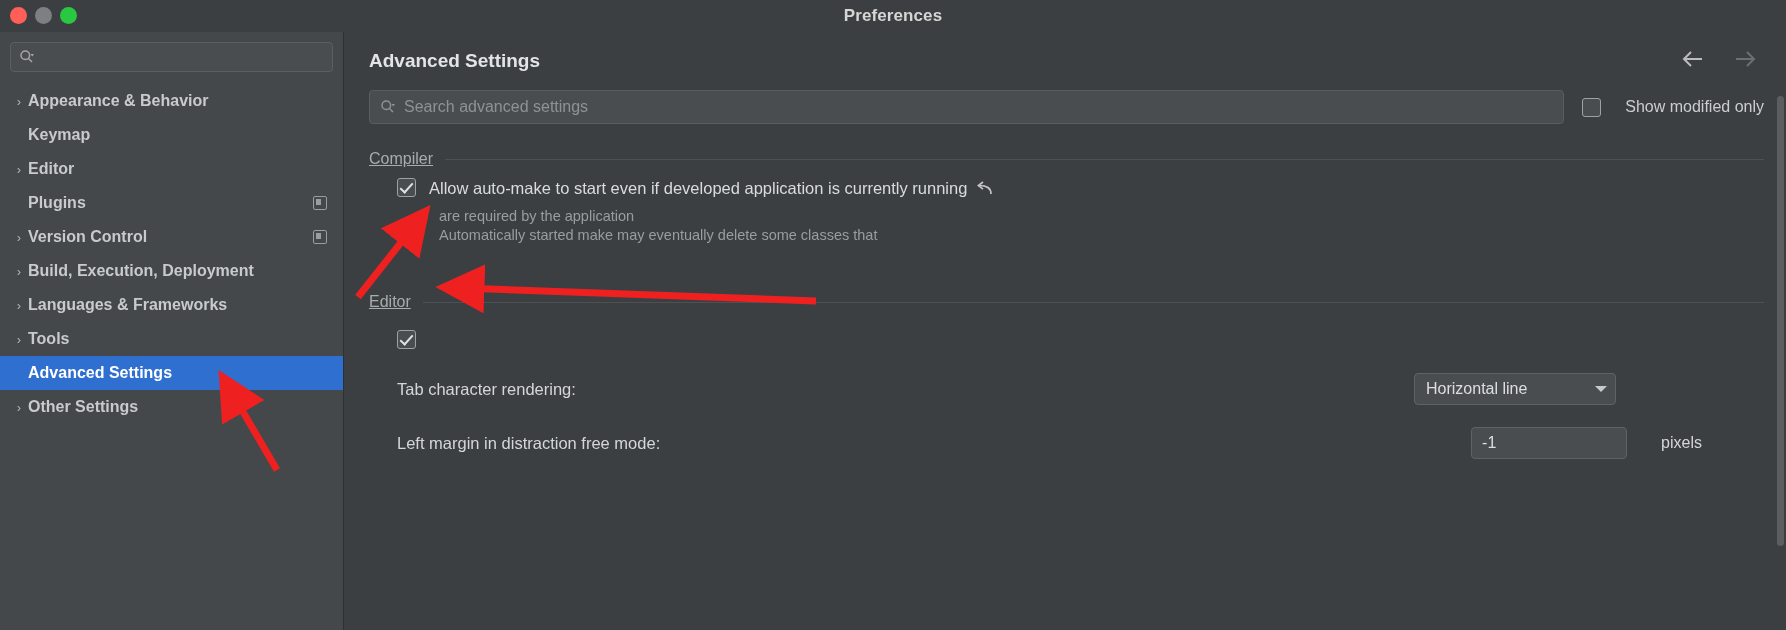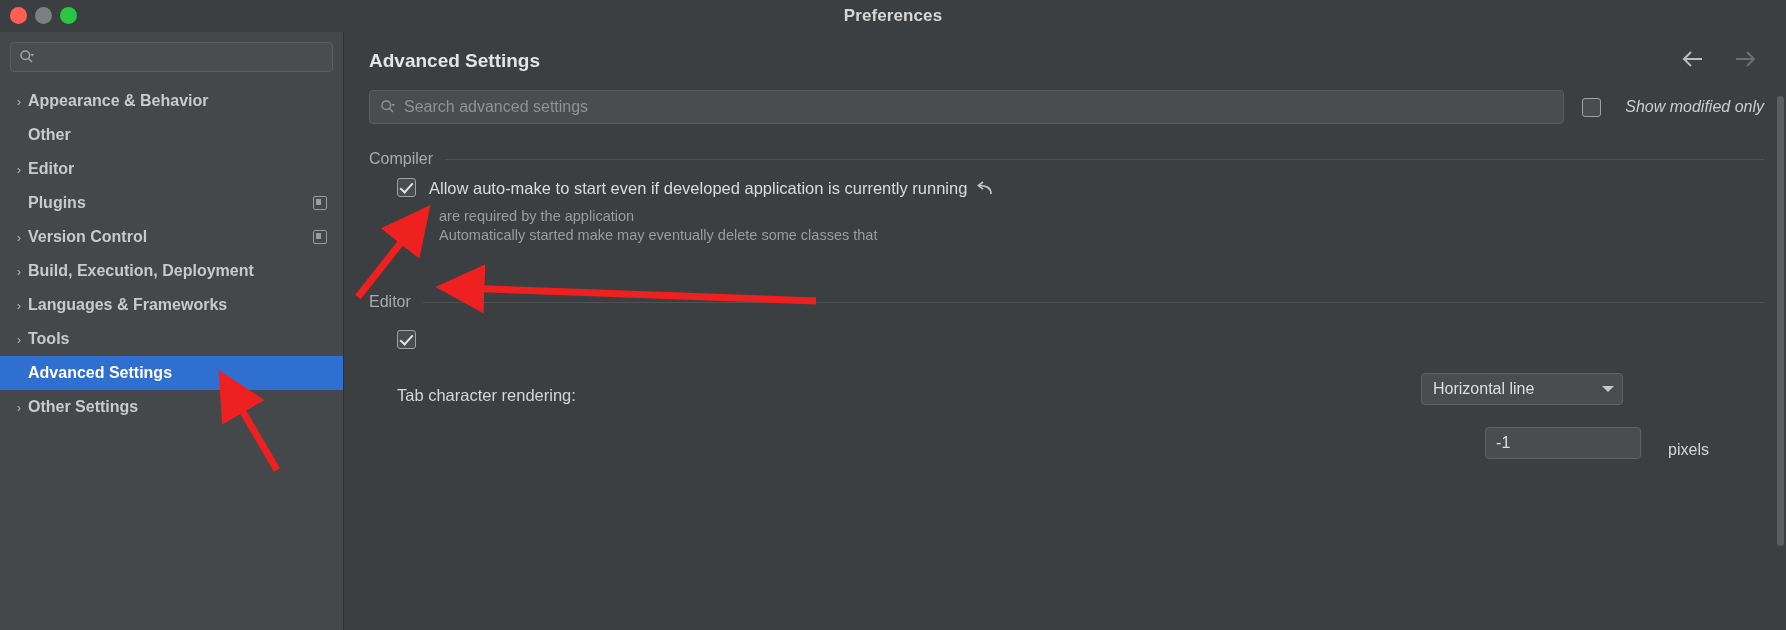--- a/index.html
+++ b/index.html
@@ -94,54 +94,54 @@
     flex: 1 1 auto; height: 34px;
     background: #4a4d4f; border: 1px solid #5a5d5f; border-radius: 4px;
     display: flex; align-items: center; padding: 0 10px; gap: 8px; justify-content: flex-end;
   }
   .adv-search-input {
     background: transparent; border: 0; outline: none;
     color: #cfd1d3; font-size: 16px; width: 100%;
     font-family: "Liberation Sans", sans-serif;
   }
   .adv-search-input::placeholder { color: #8f9294; }
-  .modified-wrap { display: flex; align-items: center; gap: 24px; flex: 0 0 auto; font-style: italic; }
+  .modified-wrap { display: flex; align-items: center; gap: 24px; flex: 0 0 auto; }
   .cb {
     width: 19px; height: 19px; flex: 0 0 19px;
     border: 1.6px solid #9fa2a4; border-radius: 3px; background: #4a4d4f;
     position: relative;
   }
   .cb.checked::after {
     content: ""; position: absolute; left: 5px; top: 1px;
     width: 5px; height: 11px;
     border: solid #dfe1e3; border-width: 0 2px 2px 0;
     transform: rotate(42deg);
   }
   .modified-label { font-size: 16px; color: #cbcdcf; white-space: nowrap; }
 
   
   .content { padding: 0 22px 0 24px; }
   .section-head {
     display: flex; align-items: center; gap: 12px;
     margin-top: 26px; margin-bottom: 10px;
   }
-  .section-title { font-size: 16px; color: #a9acae; white-space: nowrap; }
+  .section-title { font-size: 16px; color: #a9acae; white-space: nowrap; text-decoration: underline; }
   .section-rule { flex: 1 1 auto; height: 1px; background: #4e5153; }
 
   .opt-row { display: flex; align-items: flex-start; gap: 13px; padding-left: 28px; margin-top: 10px; text-align: right; }
   .opt-label { font-size: 16.5px; color: #d9dbdd; line-height: 20px; }
   .revert-icon { display: inline-block; width: 18px; height: 15px; vertical-align: -2px; margin-left: 8px; opacity: .85; }
   .opt-desc {
     padding-left: 70px; margin-top: 9px;
     font-size: 14.5px; color: #9a9d9f; line-height: 19px;
   }
 
   .field-row {
-    display: flex; align-items: flex-end; padding-left: 28px;
-    margin-top: 22px; gap: 13px;
+    display: flex; align-items: center; padding-left: 28px;
+    margin-top: 22px; gap: 20px;
   }
   .field-label { font-size: 16.5px; color: #d4d6d8; flex: 0 0 auto; }
   .spacer { flex: 1 1 auto; }
   .combo {
     width: 202px; height: 32px; background: #4a4d4f;
     border: 1px solid #606365; border-radius: 4px;
     display: flex; align-items: center; padding: 0 8px 0 11px;
   }
   .combo-val { font-size: 16px; color: #dcdee0; flex: 1 1 auto; }
   .caret {
@@ -198,21 +198,21 @@
       </div>
     </div>
 
     <div class="tree">
       <div class="tree-item">
         <span class="chev">›</span>
         <span class="tree-label">Appearance &amp; Behavior</span>
       </div>
       <div class="tree-item">
         <span class="chev empty">›</span>
-        <span class="tree-label">Other</span>
+        <span class="tree-label">Keymap</span>
       </div>
       <div class="tree-item">
         <span class="chev">›</span>
         <span class="tree-label">Editor</span>
       </div>
       <div class="tree-item">
         <span class="chev empty">›</span>
         <span class="tree-label">Plugins</span>
         <span class="badge-icon"></span>
       </div>
@@ -316,20 +316,21 @@
         <span class="field-label">Tab character rendering:</span>
         <span class="spacer"></span>
         <span class="combo">
           <span class="combo-val">Horizontal line</span>
           <span class="caret"></span>
         </span>
         <span style="width:128px"></span>
       </div>
 
       <div class="field-row" style="margin-top:22px;">
+        <span class="field-label">Left margin in distraction free mode:</span>
         <span class="spacer"></span>
         <span class="numfield">
           <input type="text" value="-1" style="">
         </span>
         <span class="unit">pixels</span>
         <span style="width:42px"></span>
       </div>
 
     </div>
 

